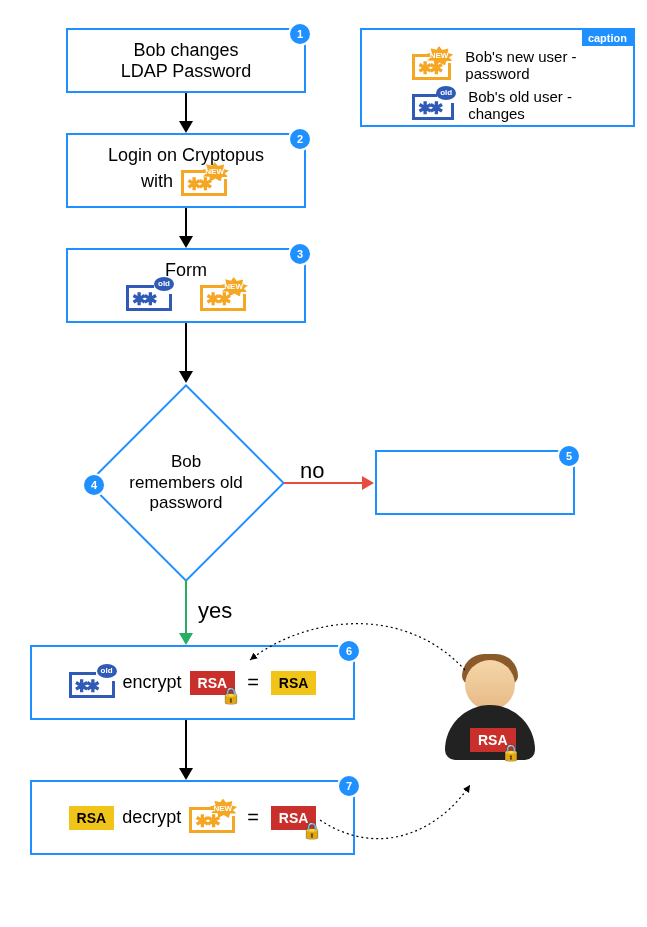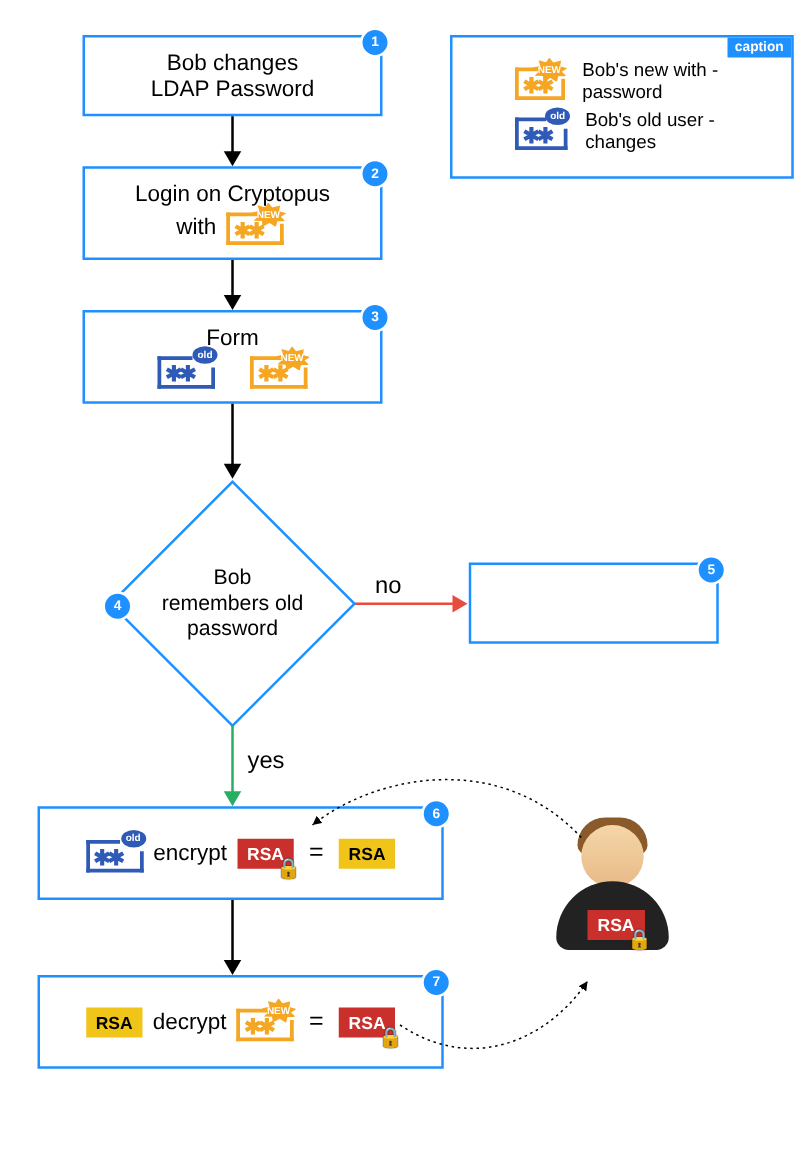--- a/index.html
+++ b/index.html
@@ -212,21 +212,21 @@
     border-right: 7px solid transparent;
     border-top: 12px solid #000;
   }
   .arrow-head.right {
     border-top: 7px solid transparent;
     border-bottom: 7px solid transparent;
     border-left: 12px solid #000;
   }
   .edge-label {
     position: absolute;
-    font-size: 19px;
+    font-size: 22px;
   }
   .caption-box {
     position: absolute;
     border: 2px solid #1e90ff;
     background: #fff;
     box-sizing: border-box;
     padding: 12px 14px 14px 14px;
   }
   .caption-row {
     display: flex;
@@ -375,30 +375,30 @@
 <svg style="position:absolute; left:0; top:0; width:647px; height:927px; pointer-events:none;">
   <defs>
     <marker id="ah" markerWidth="8" markerHeight="8" refX="6" refY="3" orient="auto">
       <path d="M0,0 L6,3 L0,6 Z" fill="#000"></path>
     </marker>
   </defs>
   <path d="M 465 670 C 400 600, 300 620, 250 660" stroke="#000" stroke-width="1.2" fill="none" stroke-dasharray="2,3" marker-end="url(#ah)"></path>
   <path d="M 320 820 C 380 860, 440 830, 470 785" stroke="#000" stroke-width="1.2" fill="none" stroke-dasharray="2,3" marker-end="url(#ah)"></path>
 </svg>
 
-<div class="caption-box" style="left:360px; top:28px; width:275px; height:115px;padding-left:46px;">
+<div class="caption-box" style="left:360px; top:28px; width:275px; height:99px;padding-left:46px;">
   <div class="caption-tag">caption</div>
   <div class="caption-row">
     <span class="pw-icon new small">
       <span class="frame"></span>
         <span class="frame-top"></span>
       <span class="asterisks">✱✱</span>
       <span class="badge">NEW</span>
     </span>
-    <span>Bob's new with - password</span>
+    <span>Bob's new user - password</span>
   </div>
   <div class="caption-row">
     <span class="pw-icon old small">
       <span class="frame"></span>
         <span class="frame-top"></span>
       <span class="asterisks">✱✱</span>
       <span class="badge">old</span>
     </span>
     <span>Bob's old user - changes</span>
   </div>

